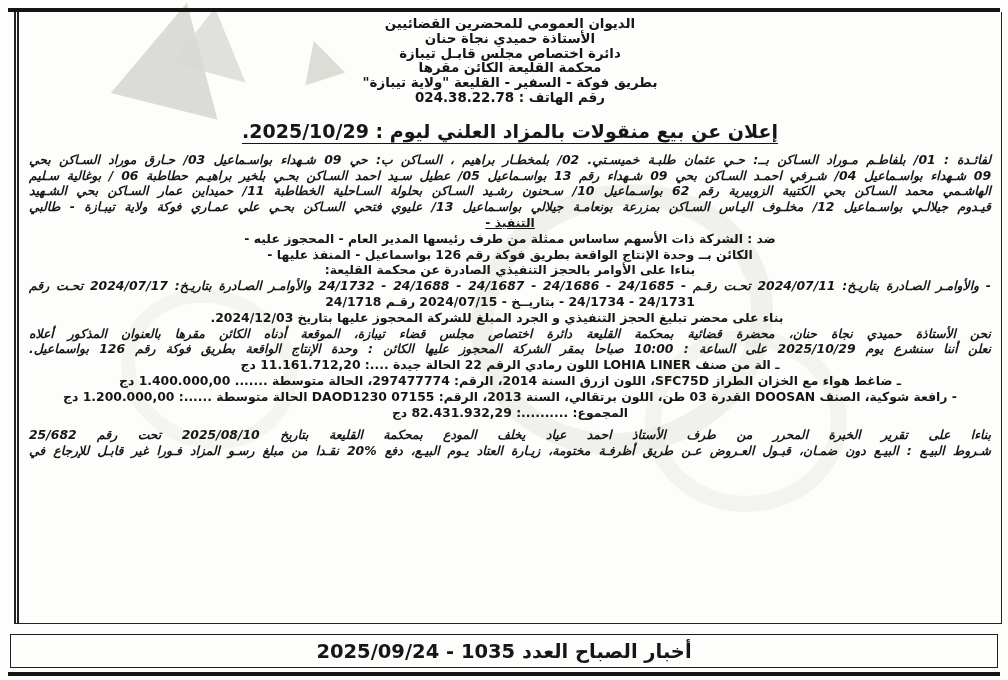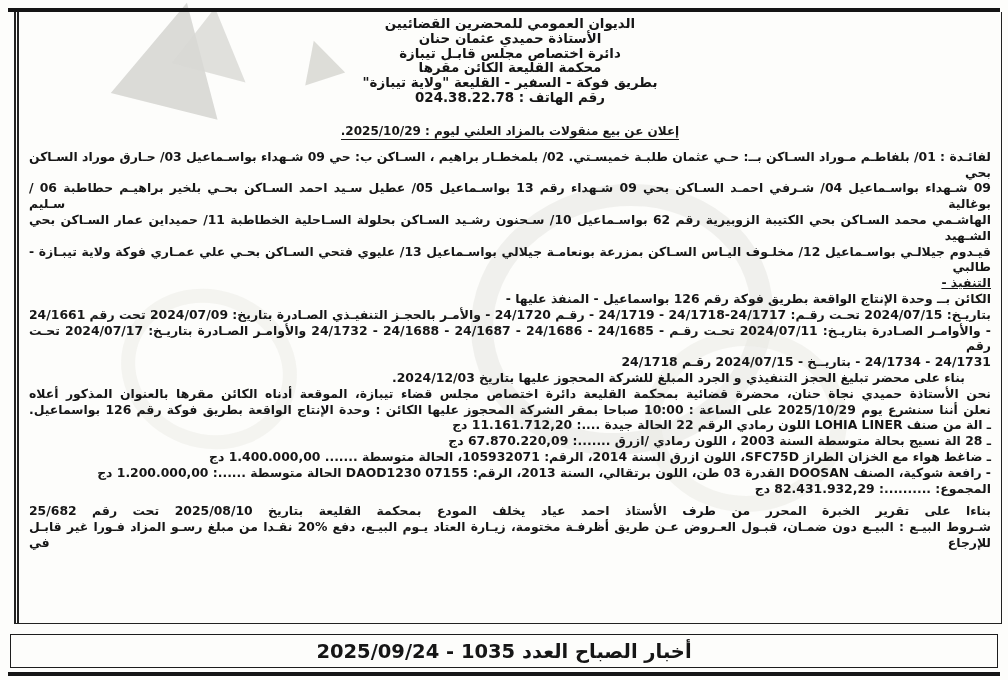--- a/index.html
+++ b/index.html
@@ -39,28 +39,28 @@
     border:1.6px solid #222;
     border-left:5px double #222;
     border-top:none;
     padding:5px 10px 0 10px;
     direction:rtl;
     overflow:hidden;
   }
   .header { text-align:center; font-weight:700; font-size:13.4px; line-height:14.8px; }
   .title-row { text-align:center; margin-top:14px; }
   .title-row span {
-    font-weight:700; font-size:12px;
+    font-weight:700; font-size:19px;
     border-bottom:1.7px solid #161616; padding-bottom:1px;
   }
   .body-block { margin-top:10px; font-weight:700; font-size:12.4px; line-height:15.8px; }
   .line { }
-  .al-justify { text-align:justify; text-align-last:justify; }
-  .al-right   { text-align:right; }
-  .al-center  { text-align:right; }
+  .al-justify { text-align:justify; text-align-last:justify;font-style:italic; }
+  .al-right   { text-align:center; }
+  .al-center  { text-align:center; }
   .u   { text-decoration:underline; }
   .gap { margin-top:7px; }
   .ind { padding-right:26px; }
 
   .footer-box {
     position:absolute; left:10px; top:634px; width:988px; height:34px;
     box-sizing:border-box; border:1.7px solid #1d1d1d;
     display:flex; align-items:center; justify-content:center;
     direction:rtl; font-weight:700; font-size:19.5px; letter-spacing:.2px;text-align:right;
   }
@@ -77,48 +77,48 @@
   <div class="wm wm-ring-b"></div>
   <div class="wm wm-ring-c"></div>
 
   <div class="top-rule"></div>
 
   <div class="main-box">
 
     <div class="header">
 
     <div class="hline">الديوان العمومي للمحضرين القضائيين</div>
-        <div class="hline">الأستاذة حميدي عثمان حنان</div>
+        <div class="hline">الأستاذة حميدي نجاة حنان</div>
         <div class="hline">دائرة اختصاص مجلس قابـل تيبازة</div>
         <div class="hline">محكمة القليعة الكائن مقرها</div>
         <div class="hline">بطريق فوكة - السفير - القليعة "ولاية تيبازة"</div>
         <div class="hline">رقم الهاتف : 024.38.22.78</div>
       </div>
 
     <div class="title-row">
       <span>إعلان عن بيع منقولات بالمزاد العلني ليوم : 2025/10/29.</span>
     </div>
 
     <div class="body-block">
 
     <div class="line al-justify">لفائـدة : 01/ بلفاطـم مـوراد السـاكن بــ: حـي عثمان طلبـة خميسـتي. 02/ بلمخطـار براهيم ، السـاكن ب: حي 09 شـهداء بواسـماعيل 03/ حـارق موراد السـاكن بحي</div>
         <div class="line al-justify">09 شـهداء بواسـماعيل 04/ شـرفي احمـد السـاكن بحي 09 شـهداء رقم 13 بواسـماعيل 05/ عطيل سـيد احمد السـاكن بحـي بلخير براهيـم حطاطبة 06 / بوغالية سـليم</div>
         <div class="line al-justify">الهاشـمي محمد السـاكن بحي الكتيبة الزوبيرية رقم 62 بواسـماعيل 10/ سـحنون رشـيد السـاكن بحلولة السـاحلية الخطاطبة 11/ حميداين عمار السـاكن بحي الشـهيد</div>
         <div class="line al-justify">قيـدوم جيلالـي بواسـماعيل 12/ مخلـوف اليـاس السـاكن بمزرعة بونعامـة جيلالي بواسـماعيل 13/ عليوي فتحي السـاكن بحـي علي عمـاري فوكة ولاية تيبـازة - طالبي</div>
         <div class="line al-right u">التنفيذ -</div>
+        <div class="line al-right">ضد : الشركة ذات الأسهم ساساس ممثلة من طرف رئيسها المدير العام - المحجوز عليه -</div>
         <div class="line al-right">الكائن بــ وحدة الإنتاج الواقعة بطريق فوكة رقم 126 بواسماعيل - المنفذ عليها -</div>
-        <div class="line al-justify">بتاريـخ: 2024/07/15 تحـت رقـم: 24/1717-24/1718 - 24/1719 - رقـم 24/1720 - والأمـر بالحجـز التنفيـذي الصـادرة بتاريخ: 2024/07/09 تحت رقم 24/1661</div>
+        <div class="line al-right">بناءا على الأوامر بالحجز التنفيذي الصادرة عن محكمة القليعة:</div>
         <div class="line al-justify">- والأوامـر الصـادرة بتاريـخ: 2024/07/11 تحـت رقـم - 24/1685 - 24/1686 - 24/1687 - 24/1688 - 24/1732 والأوامـر الصـادرة بتاريـخ: 2024/07/17 تحـت رقم</div>
         <div class="line al-right">24/1731 - 24/1734 - بتاريــخ - 2024/07/15 رقـم 24/1718</div>
         <div class="line al-right ind">بناء على محضر تبليغ الحجز التنفيذي و الجرد المبلغ للشركة المحجوز عليها بتاريخ 2024/12/03.</div>
         <div class="line al-justify">نحن الأستاذة حميدي نجاة حنان، محضرة قضائية بمحكمة القليعة دائرة اختصاص مجلس قضاء تيبازة، الموقعة أدناه الكائن مقرها بالعنوان المذكور أعلاه</div>
         <div class="line al-justify">نعلن أننا سنشرع يوم 2025/10/29 على الساعة : 10:00 صباحا بمقر الشركة المحجوز عليها الكائن : وحدة الإنتاج الواقعة بطريق فوكة رقم 126 بواسماعيل.</div>
         <div class="line al-center">ـ الة من صنف LOHIA LINER اللون رمادي الرقم 22 الحالة جيدة ....: 11.161.712,20 دج</div>
-        <div class="line al-center">ـ 28 الة نسيج بحالة متوسطة السنة 2003 ، اللون رمادي /ازرق .......: 67.870.220,09 دج</div>
-        <div class="line al-center">ـ ضاغط هواء مع الخزان الطراز SFC75D، اللون ازرق السنة 2014، الرقم: 105932071، الحالة متوسطة ....... 1.400.000,00 دج</div>
+        <div class="line al-center">ـ ضاغط هواء مع الخزان الطراز SFC75D، اللون ازرق السنة 2014، الرقم: 297477774، الحالة متوسطة ....... 1.400.000,00 دج</div>
         <div class="line al-center">- رافعة شوكية، الصنف DOOSAN القدرة 03 طن، اللون برتقالي، السنة 2013، الرقم: DAOD1230 07155 الحالة متوسطة ......: 1.200.000,00 دج</div>
         <div class="line al-right">المجموع: ..........: 82.431.932,29 دج</div>
         <div class="line al-justify gap">بناءا على تقرير الخبرة المحرر من طرف الأستاذ احمد عياد يخلف المودع بمحكمة القليعة بتاريخ 2025/08/10 تحت رقم 25/682</div>
         <div class="line al-justify">شـروط البيـع : البيـع دون ضمـان، قبـول العـروض عـن طريق أظرفـة مختومة، زيـارة العتاد يـوم البيـع، دفع %20 نقـدا من مبلغ رسـو المزاد فـورا غير قابـل للإرجاع في</div>
       </div>
 
   </div>
 
   <div class="footer-box">
     <span>أخبار الصباح العدد 1035 - 2025/09/24</span>

